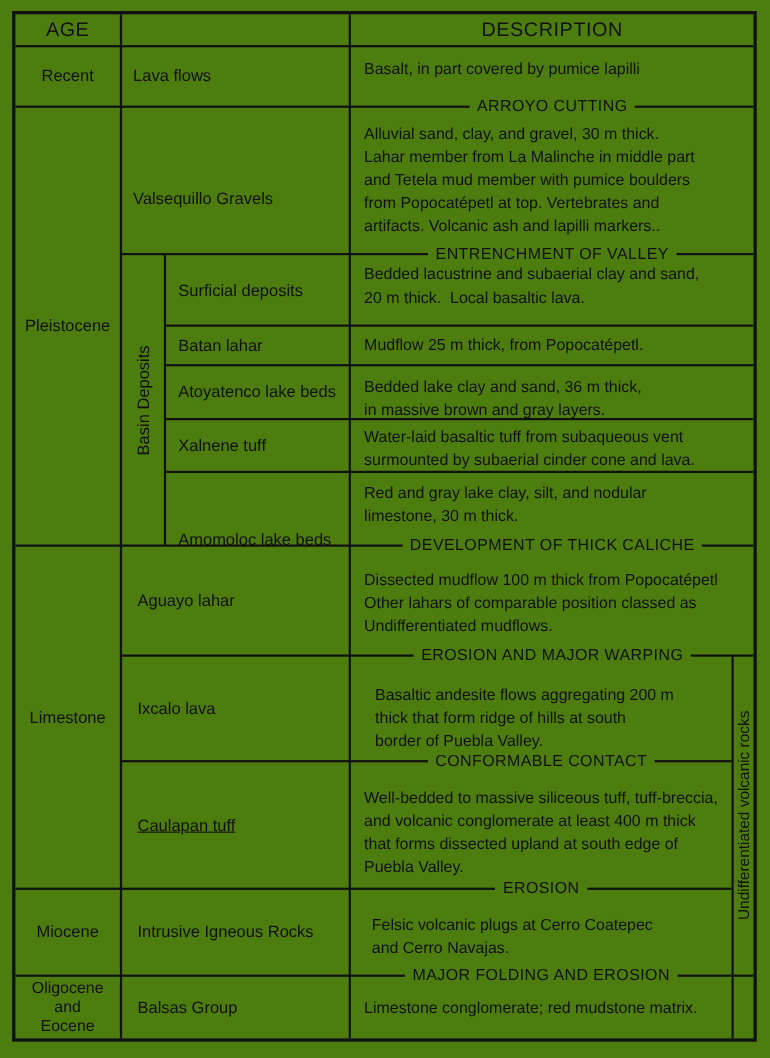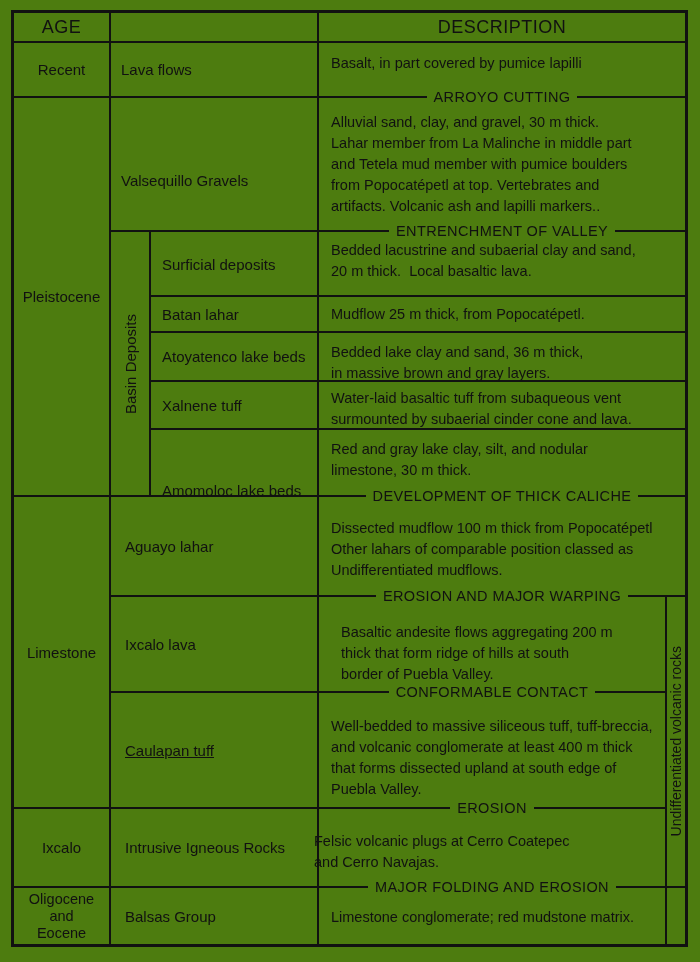--- a/index.html
+++ b/index.html
@@ -46,21 +46,21 @@
   <div class="line-h" style="left:14px;top:807px;width:305px;"></div>
   <div class="line-h" style="left:14px;top:886px;width:305px;"></div>
   <div class="line-h" style="left:667px;top:886px;width:18px;"></div>
 
   <div class="cell hdr" style="left:14px;top:13px;width:95px;height:28px;">AGE</div>
   <div class="cell hdr" style="left:319px;top:13px;width:366px;height:28px;">DESCRIPTION</div>
 
   <div class="cell" style="left:14px;top:43px;width:95px;height:53px;">Recent</div>
   <div class="cell" style="left:14px;top:98px;width:95px;height:397px;">Pleistocene</div>
   <div class="cell" style="left:14px;top:497px;width:95px;height:310px;">Limestone</div>
-  <div class="cell" style="left:14px;top:809px;width:95px;height:77px;">Ixcalo</div>
+  <div class="cell" style="left:14px;top:809px;width:95px;height:77px;">Miocene</div>
   <div class="cell multi" style="left:14px;top:888px;width:95px;height:56px;">Oligocene
 and
 Eocene</div>
 
   <div class="cell cell-left" style="left:111px;top:43px;width:196px;height:53px;padding-left:10px;">Lava flows</div>
   <div class="cell cell-left" style="left:111px;top:98px;width:196px;height:132px;padding-left:10px;margin-top:16px;">Valsequillo Gravels</div>
 
   <div class="vlabel" style="left:111px;top:233px;width:38px;height:262px;">
     <span class="vert" style="font-size:15px;">Basin Deposits</span>
   </div>
@@ -95,21 +95,21 @@
   <div class="desc" style="left:319px;top:497px;width:360px;padding:21px 0 0 12px;">Dissected mudflow 100 m thick from Popocatépetl
 Other lahars of comparable position classed as
 Undifferentiated mudflows.</div>
   <div class="desc" style="left:319px;top:597px;width:360px;padding:25px 0 0 12px;margin-left:10px;">Basaltic andesite flows aggregating 200 m
 thick that form ridge of hills at south
 border of Puebla Valley.</div>
   <div class="desc" style="left:319px;top:693px;width:360px;padding:23px 0 0 12px;">Well-bedded to massive siliceous tuff, tuff-breccia,
 and volcanic conglomerate at least 400 m thick
 that forms dissected upland at south edge of
 Puebla Valley.</div>
-  <div class="desc" style="left:302px;top:809px;width:360px;padding:22px 0 0 12px;">Felsic volcanic plugs at Cerro Coatepec
+  <div class="desc" style="left:326px;top:809px;width:360px;padding:22px 0 0 12px;">Felsic volcanic plugs at Cerro Coatepec
 and Cerro Navajas.</div>
   <div class="desc" style="left:319px;top:888px;width:360px;padding:19px 0 0 12px;">Limestone conglomerate; red mudstone matrix.</div>
 
   <div class="vlabel" style="left:666px;top:597px;width:19px;height:288px;">
     <span class="vert" style="font-size:14px;white-space:nowrap;">Undifferentiated volcanic rocks</span>
   </div>
 
   <div class="event" style="left:319px;top:87px;width:366px;">
     <span class="rule"></span>
     <span class="lbl">ARROYO CUTTING</span>

